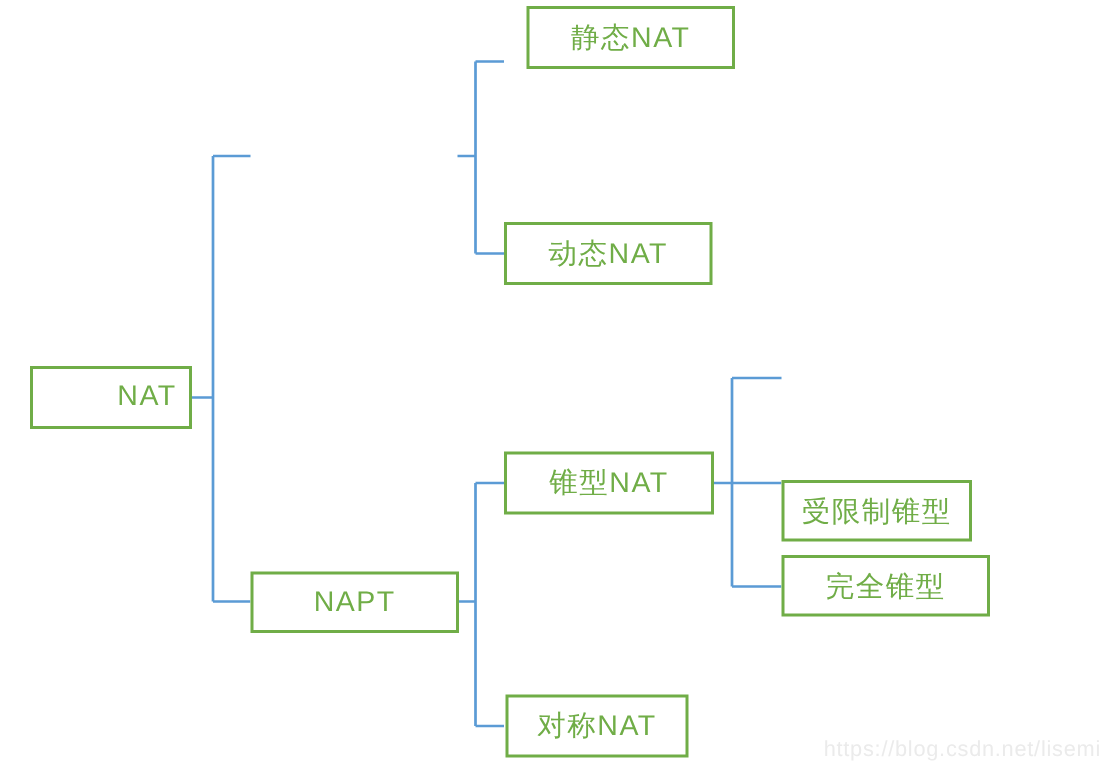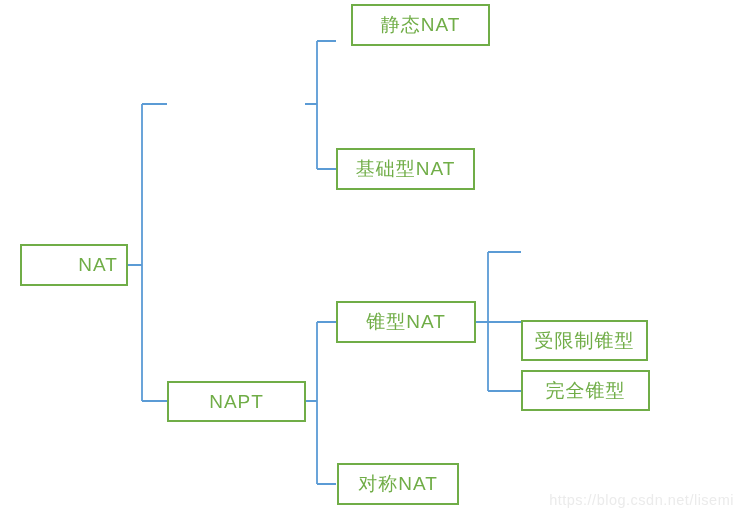--- a/index.html
+++ b/index.html
@@ -62,28 +62,28 @@
     <path d="M305 104 H317 M317 41 V169 M317 41 H336 M317 169 H336" stroke="#5b9bd5"></path>
     <path d="M306 401 H317 M317 322 V484 M317 322 H336 M317 484 H336" stroke="#5b9bd5"></path>
     <path d="M476 322 H521 M488 252 V391 M488 252 H521 M488 391 H521" stroke="#5b9bd5"></path>
   </svg>
 
   <div class="node" style="left:20px; top:244px; width:108px; height:42px;padding-left:48px;">NAT</div>
 
 
   <div class="node" style="left:336px; top:4px; width:139px; height:42px;margin-left:15px;">静态NAT</div>
 
-  <div class="node" style="left:336px; top:148px; width:139px; height:42px;">基础型NAT</div>
+  <div class="node" style="left:336px; top:148px; width:139px; height:42px;">动态NAT</div>
 
   <div class="node" style="left:167px; top:381px; width:139px; height:41px;">NAPT</div>
 
   <div class="node" style="left:336px; top:301px; width:140px; height:42px;">锥型NAT</div>
 
 
   <div class="node" style="left:521px; top:320px; width:127px; height:41px;">受限制锥型</div>
 
-  <div class="node" style="left:521px; top:370px; width:129px; height:41px;text-align:center;">完全锥型</div>
+  <div class="node" style="left:521px; top:370px; width:139px; height:41px;text-align:center;">完全锥型</div>
 
   <div class="node" style="left:337px; top:463px; width:122px; height:42px;">对称NAT</div>
 
   <div class="watermark">https://blog.csdn.net/lisemi</div>
 
 </div>
 
 </body></html>

